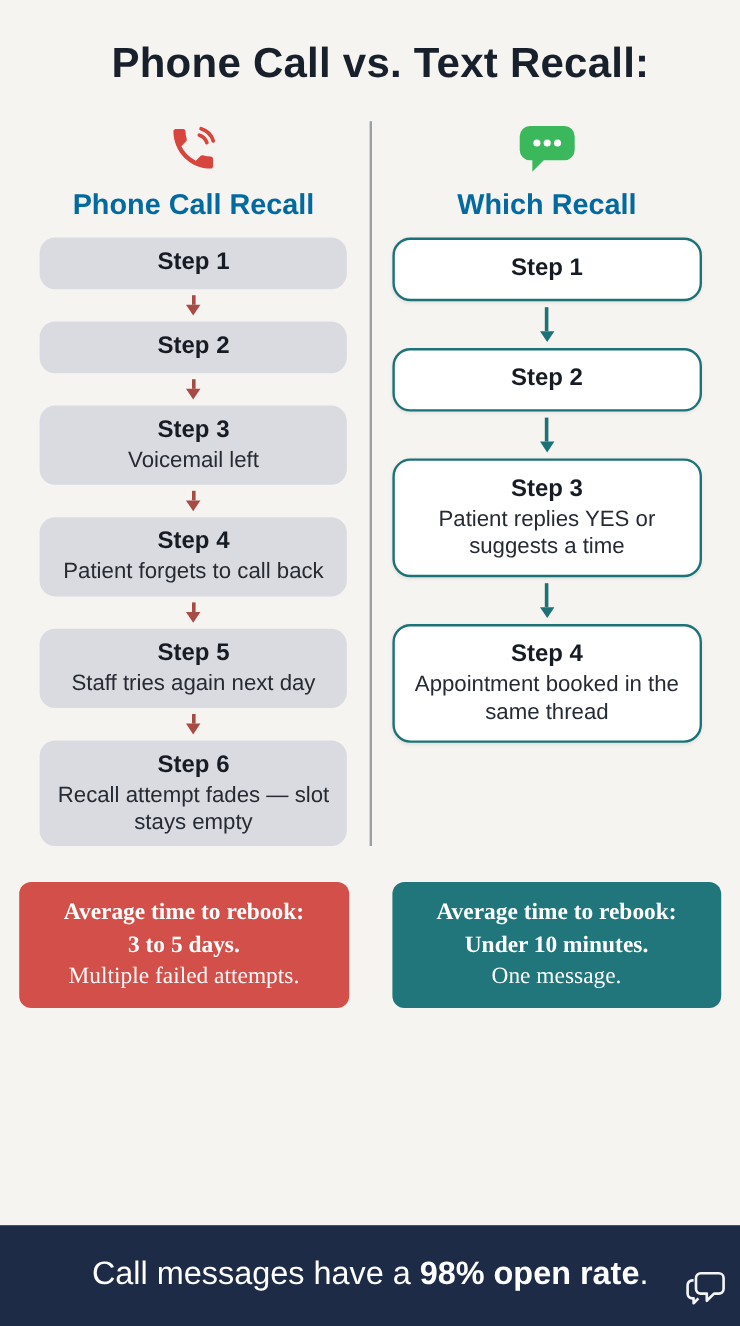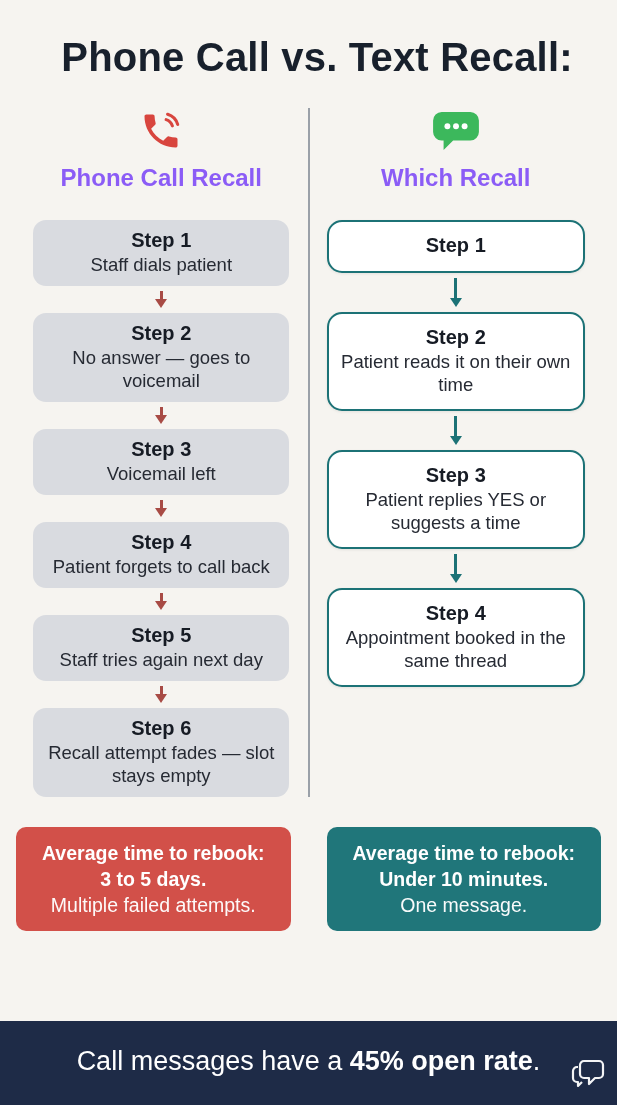--- a/index.html
+++ b/index.html
@@ -7,39 +7,39 @@
   body {
     background:#f6f4f0;
     font-family:"Liberation Sans", sans-serif;
     overflow:hidden;
   }
   .page { width:617px; height:1105px; display:flex; flex-direction:column; }
 
   .title {
     margin-top:28px;
     text-align:center;
-    font-size:40px;
+    font-size:35px;
     line-height:1.45;
     color:#18202c;
     font-weight:700;
     letter-spacing:.2px;
     margin-left:17px;
   }
   .title-line { display:block; }
 
   .columns { position:relative; display:flex; margin-top:20px; padding:0 14px; flex:0 0 auto; }
   .divider {
     position:absolute; left:50%; top:2px; bottom:0; width:2px;
     background:#9aa0a8; transform:translateX(-50%);
   }
   .col { width:50%; display:flex; flex-direction:column; align-items:center; }
   .icon-wrap { height:50px; display:flex; align-items:center; justify-content:center; }
-  .col-heading { font-size:24px; font-weight:700; color:#8b5cf6; margin:8px 0 0; }
-
-  .steps { display:flex; flex-direction:column; align-items:center; width:100%;margin-top:28px; }
+  .col-heading { font-size:24px; font-weight:700; color:#0369a1; margin:8px 0 13px; }
+
+  .steps { display:flex; flex-direction:column; align-items:center; width:100%; }
   .step { width:256px; text-align:center; padding:9px 8px; border-radius:13px; color:#262a33; }
   .step-gray { background:#d9dbe0; }
   .step-teal {
     background:#ffffff; border:2.5px solid #1c7276;
     box-shadow:0 1px 3px rgba(0,0,0,.08);
     width:258px; padding:12px 8px; border-radius:15px;
   }
   .step-label { font-weight:700; font-size:20px; color:#161b24; margin-bottom:2px; }
   .step-text { font-size:18.5px; line-height:1.24; }
 
@@ -49,21 +49,21 @@
   .arrow .shaft { width:3px; background:currentColor; }
   .arrow-red .shaft  { height:8px; }
   .arrow-teal .shaft { height:20px; }
   .arrow .head {
     width:0; height:0;
     border-left:6.5px solid transparent;
     border-right:6.5px solid transparent;
     border-top:9px solid currentColor;
   }
 
-  .summaries { display:flex; gap:36px; padding:0 16px; margin-top:30px; }
+  .summaries { display:flex; gap:36px; padding:0 16px; margin-top:30px;font-family:Liberation Serif, serif; }
   .summary {
     flex:1; border-radius:10px; color:#fff; text-align:center;
     padding:13px 8px; font-size:19.5px; line-height:1.35;
   }
   .summary-red  { background:#d25049; }
   .summary-teal { background:#20767a; }
   .sum-bold   { font-weight:700; }
   .sum-normal { font-weight:400; opacity:.97; }
 
   .footer {
@@ -93,29 +93,27 @@
           <path fill="#d8453e" d="M6.62 10.79c1.44 2.83 3.76 5.14 6.59 6.59l2.2-2.2c.27-.27.67-.36 1.02-.24 1.12.37 2.33.57 3.57.57.55 0 1 .45 1 1V20c0 .55-.45 1-1 1-9.39 0-17-7.61-17-17 0-.55.45-1 1-1h3.5c.55 0 1 .45 1 1 0 1.25.2 2.45.57 3.57.11.35.03.74-.25 1.02l-2.2 2.2z"></path>
           <path fill="none" stroke="#d8453e" stroke-width="1.7" stroke-linecap="round" d="M14.8 5.8c1.6.5 2.9 1.8 3.4 3.4"></path>
           <path fill="none" stroke="#d8453e" stroke-width="1.7" stroke-linecap="round" d="M15.6 2.9c2.6.8 4.7 2.9 5.5 5.5"></path>
         </svg>
       </div>
       <h2 class="col-heading">Phone Call Recall</h2>
 
       <div class="steps">
         <div class="step step-gray">
           <div class="step-label">Step 1</div>
-          <div class="step-text">Staff dials patient</div>
         </div>
         <div class="arrow arrow-red">
             <span class="shaft"></span>
             <span class="head"></span>
           </div>
         <div class="step step-gray">
           <div class="step-label">Step 2</div>
-          <div class="step-text">No answer — goes to voicemail</div>
         </div>
         <div class="arrow arrow-red">
             <span class="shaft"></span>
             <span class="head"></span>
           </div>
         <div class="step step-gray">
           <div class="step-label">Step 3</div>
           <div class="step-text">Voicemail left</div>
         </div>
         <div class="arrow arrow-red">
@@ -159,21 +157,20 @@
       <div class="steps">
         <div class="step step-teal">
           <div class="step-label">Step 1</div>
         </div>
         <div class="arrow arrow-teal">
             <span class="shaft"></span>
             <span class="head"></span>
           </div>
         <div class="step step-teal">
           <div class="step-label">Step 2</div>
-          <div class="step-text">Patient reads it on their own time</div>
         </div>
         <div class="arrow arrow-teal">
             <span class="shaft"></span>
             <span class="head"></span>
           </div>
         <div class="step step-teal">
           <div class="step-label">Step 3</div>
           <div class="step-text">Patient replies YES or suggests a time</div>
         </div>
         <div class="arrow arrow-teal">
@@ -195,21 +192,21 @@
       <div class="sum-normal">Multiple failed attempts.</div>
     </div>
     <div class="summary summary-teal">
       <div class="sum-bold">Average time to rebook:</div>
       <div class="sum-bold">Under 10 minutes.</div>
       <div class="sum-normal">One message.</div>
     </div>
   </div>
 
   <div class="footer">
-    <div class="footer-line"><span>Call messages have a </span><span class="fbold">45% open rate</span><span>.</span></div>
+    <div class="footer-line"><span>Call messages have a </span><span class="fbold">98% open rate</span><span>.</span></div>
     <div class="footer-icon">
       <svg width="34" height="29" viewBox="0 0 34 29" fill="none" stroke="#ffffff" stroke-width="2.2" stroke-linejoin="round" aria-hidden="true">
         <path d="M13 2h15a4 4 0 014 4v9a4 4 0 01-4 4h-4l-6 6v-6h-5a4 4 0 01-4-4V6a4 4 0 014-4z"></path>
         <path d="M7 8H6a4 4 0 00-4 4v7a4 4 0 004 4h1v4l4-4"></path>
       </svg>
     </div>
   </div>
 
 </div>
 

